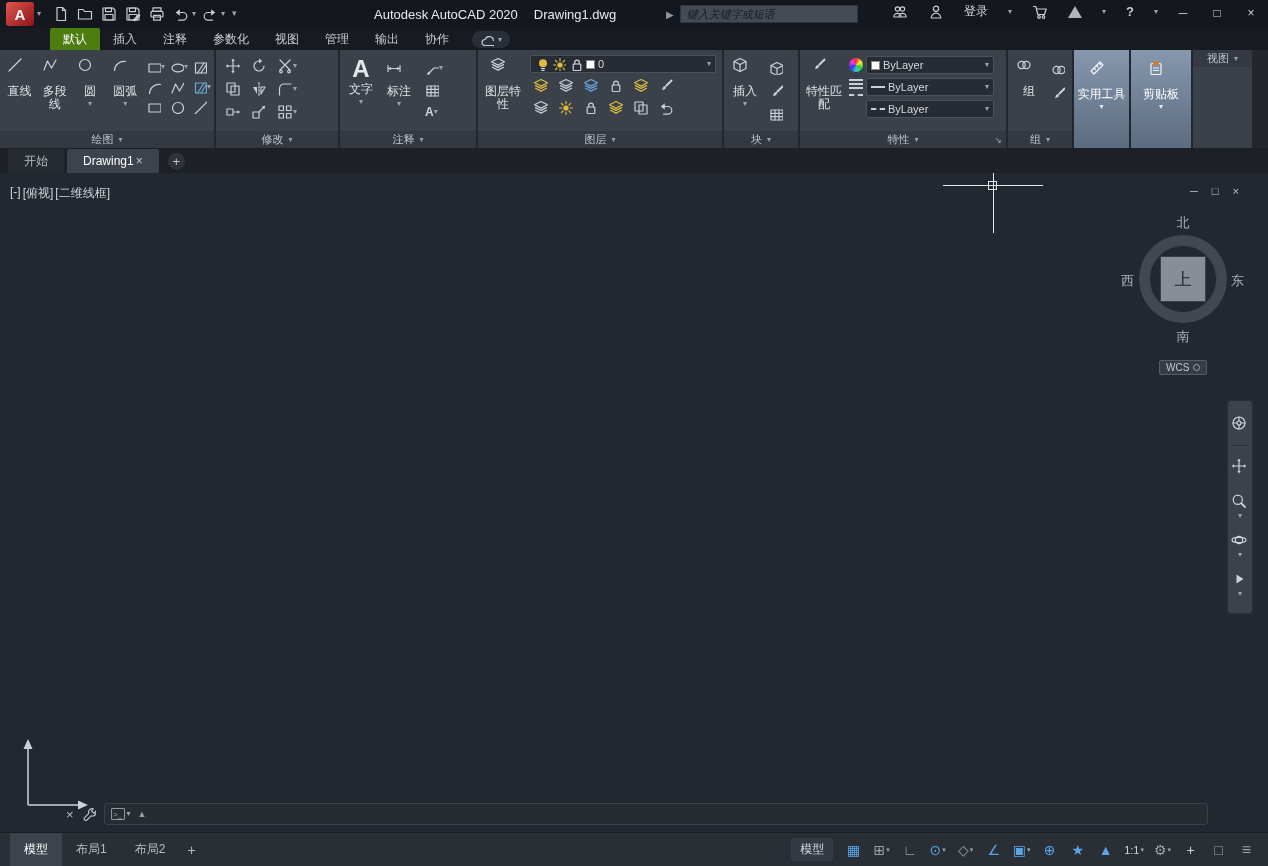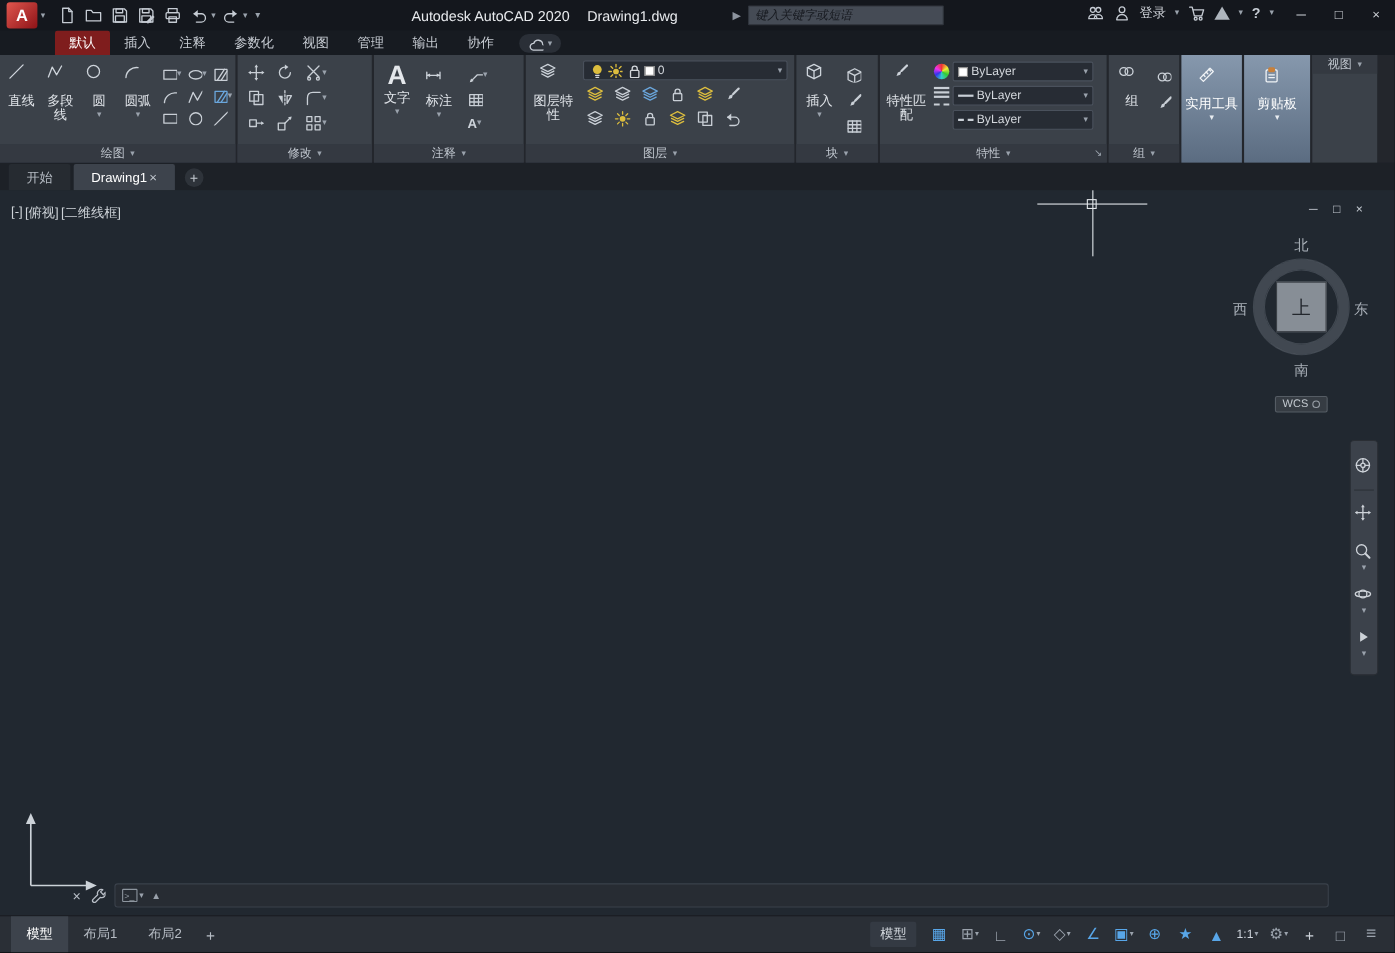--- a/index.html
+++ b/index.html
@@ -21,31 +21,31 @@
 .logo{position:absolute;left:6px;top:2px;display:flex;align-items:center;gap:3px}
 .logo .a{width:28px;height:24px;border-radius:3px;background:linear-gradient(135deg,#e0564e,#8e1317);color:#fff;font-weight:bold;font-size:15px;display:flex;align-items:center;justify-content:center}
 .qat{position:absolute;left:50px;top:3px;display:flex;align-items:center;gap:3px}
 .qbtn{width:21px;height:21px;display:flex;align-items:center;justify-content:center;color:#c6ccd4;border-radius:2px}
 .qgrp{display:flex;align-items:center;gap:1px}
 .tb-title{position:absolute;left:374px;top:7px;display:flex;gap:16px;font-size:13px;color:#e8eaed;white-space:nowrap}
 .search{position:absolute;left:666px;top:5px;display:flex;align-items:center;gap:6px}
 .search .go{color:#8d949e;font-size:10px}
 .search input{width:178px;height:18px;background:#454b55;border:1px solid #30353d;color:#e2e5e9;font-size:11px;padding:0 6px;border-radius:1px}
 .search input::placeholder{color:#171a20;font-style:italic}
-.tb-right{position:absolute;right:110px;top:3px;display:flex;align-items:center;gap:8px;color:#c6ccd4}
+.tb-right{position:absolute;right:110px;top:3px;display:flex;align-items:center;gap:20px;color:#c6ccd4}
 .tb-right .lbl{font-size:12px;color:#d0d4da}
 .appicon{width:0;height:0;border-left:7px solid transparent;border-right:7px solid transparent;border-bottom:12px solid #aeb5bd}
 .helpq{font-size:13px;font-weight:bold;color:#c6ccd4}
 .winctl{position:absolute;right:0;top:0;display:flex}
 .winbtn{width:34px;height:26px;display:flex;align-items:center;justify-content:center;color:#cfd3d8;font-size:12px}
 
 
 .tabrow{position:absolute;top:28px;left:0;width:100%;height:22px;background:#171b21;display:flex;align-items:flex-end;padding-left:50px}
 .rtab{height:22px;display:flex;align-items:center;padding:0 13px;font-size:12px;color:#c7ccd3}
-.rtab.active{background:#7f1d1d;color:#fff;border-radius:2px 2px 0 0}
+.rtab.active{background:#4d7c0f;color:#fff;border-radius:2px 2px 0 0}
 .sharebtn{height:17px;margin:0 0 2px 10px;padding:0 8px;background:#2a2f37;border-radius:9px;display:flex;align-items:center;gap:4px;color:#c6ccd4}
 
 
 .ribbon{position:absolute;top:50px;left:0;width:100%;height:98px;background:#23262c;display:flex;gap:2px}
 .panel{background:#3b4149;display:flex;flex-direction:column;flex:none}
 .pc{flex:1;display:flex;align-items:flex-start;padding:2px 2px 0 2px}
 .plabel{height:17px;background:#343941;color:#bfc5cd;font-size:11px;display:flex;align-items:center;justify-content:center;gap:5px;position:relative}
 .plabel .launch{position:absolute;right:4px;font-size:9px;color:#9aa2ac}
 .bigbtn{width:38px;height:79px;display:flex;flex-direction:column;align-items:center;padding-top:5px;gap:2px;border-radius:2px;color:#cdd3da}
 .blabel{font-size:12px;line-height:13px;text-align:center;color:#e0e4e9;width:100%;word-break:break-all}

